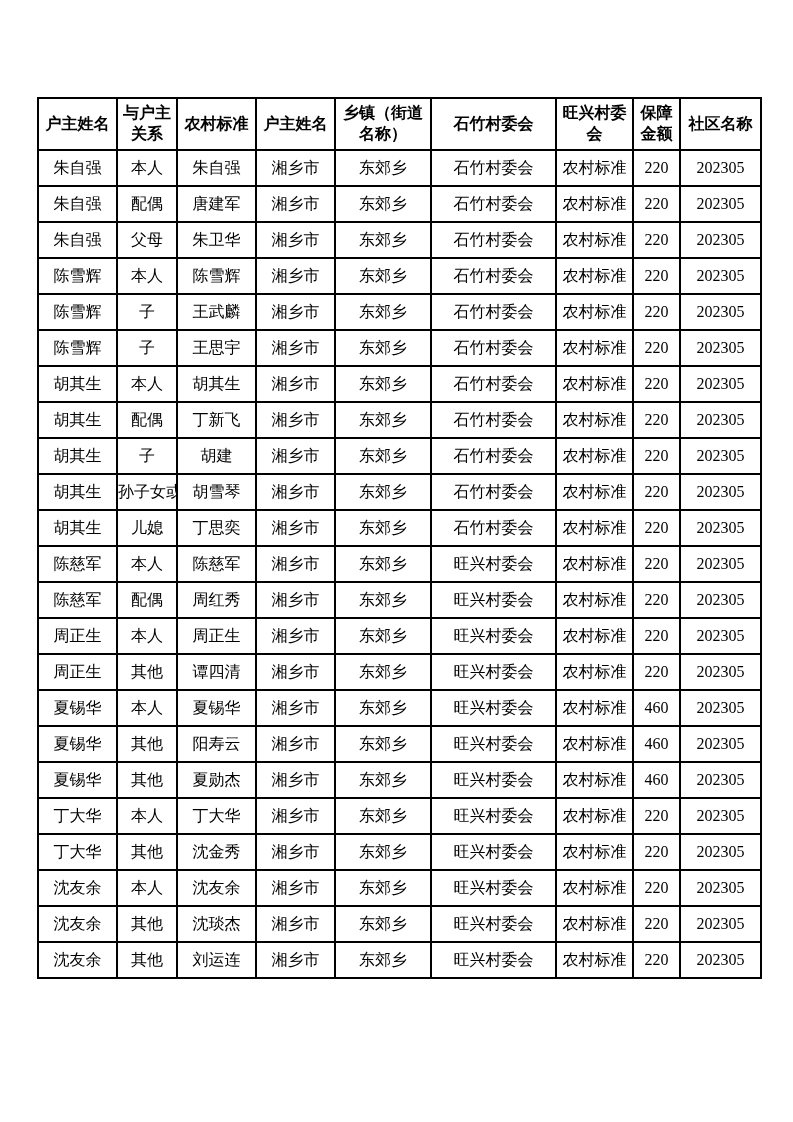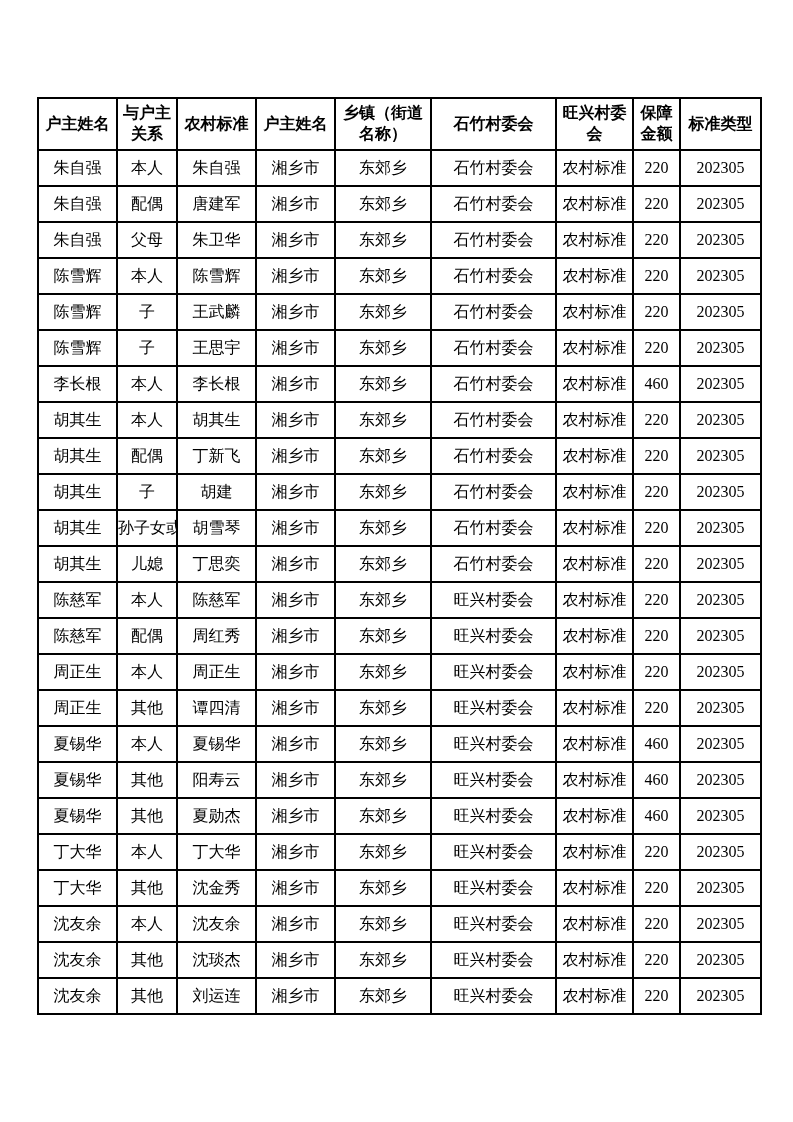--- a/index.html
+++ b/index.html
@@ -75,21 +75,21 @@
           <th>与户主
 关系</th>
           <th>农村标准</th>
           <th>户主姓名</th>
           <th>乡镇（街道
 名称）</th>
           <th>石竹村委会</th>
           <th>旺兴村委会</th>
           <th>保障
 金额</th>
-          <th>标准类型</th>
+          <th>社区名称</th>
         </tr>
     </thead>
     <tbody>
         <tr>
           <td>
             <div class="cellwrap">朱自强</div>
           </td>
           <td>
             <div class="cellwrap">本人</div>
           </td>
@@ -248,49 +248,20 @@
             <div class="cellwrap">东郊乡</div>
           </td>
           <td>
             <div class="cellwrap">石竹村委会</div>
           </td>
           <td>
             <div class="cellwrap">农村标准</div>
           </td>
           <td>
             <div class="cellwrap">220</div>
-          </td>
-          <td>
-            <div class="cellwrap">202305</div>
-          </td>
-        </tr>
-        <tr>
-          <td>
-            <div class="cellwrap">李长根</div>
-          </td>
-          <td>
-            <div class="cellwrap">本人</div>
-          </td>
-          <td>
-            <div class="cellwrap">李长根</div>
-          </td>
-          <td>
-            <div class="cellwrap">湘乡市</div>
-          </td>
-          <td>
-            <div class="cellwrap">东郊乡</div>
-          </td>
-          <td>
-            <div class="cellwrap">石竹村委会</div>
-          </td>
-          <td>
-            <div class="cellwrap">农村标准</div>
-          </td>
-          <td>
-            <div class="cellwrap">460</div>
           </td>
           <td>
             <div class="cellwrap">202305</div>
           </td>
         </tr>
         <tr>
           <td>
             <div class="cellwrap">胡其生</div>
           </td>
           <td>

